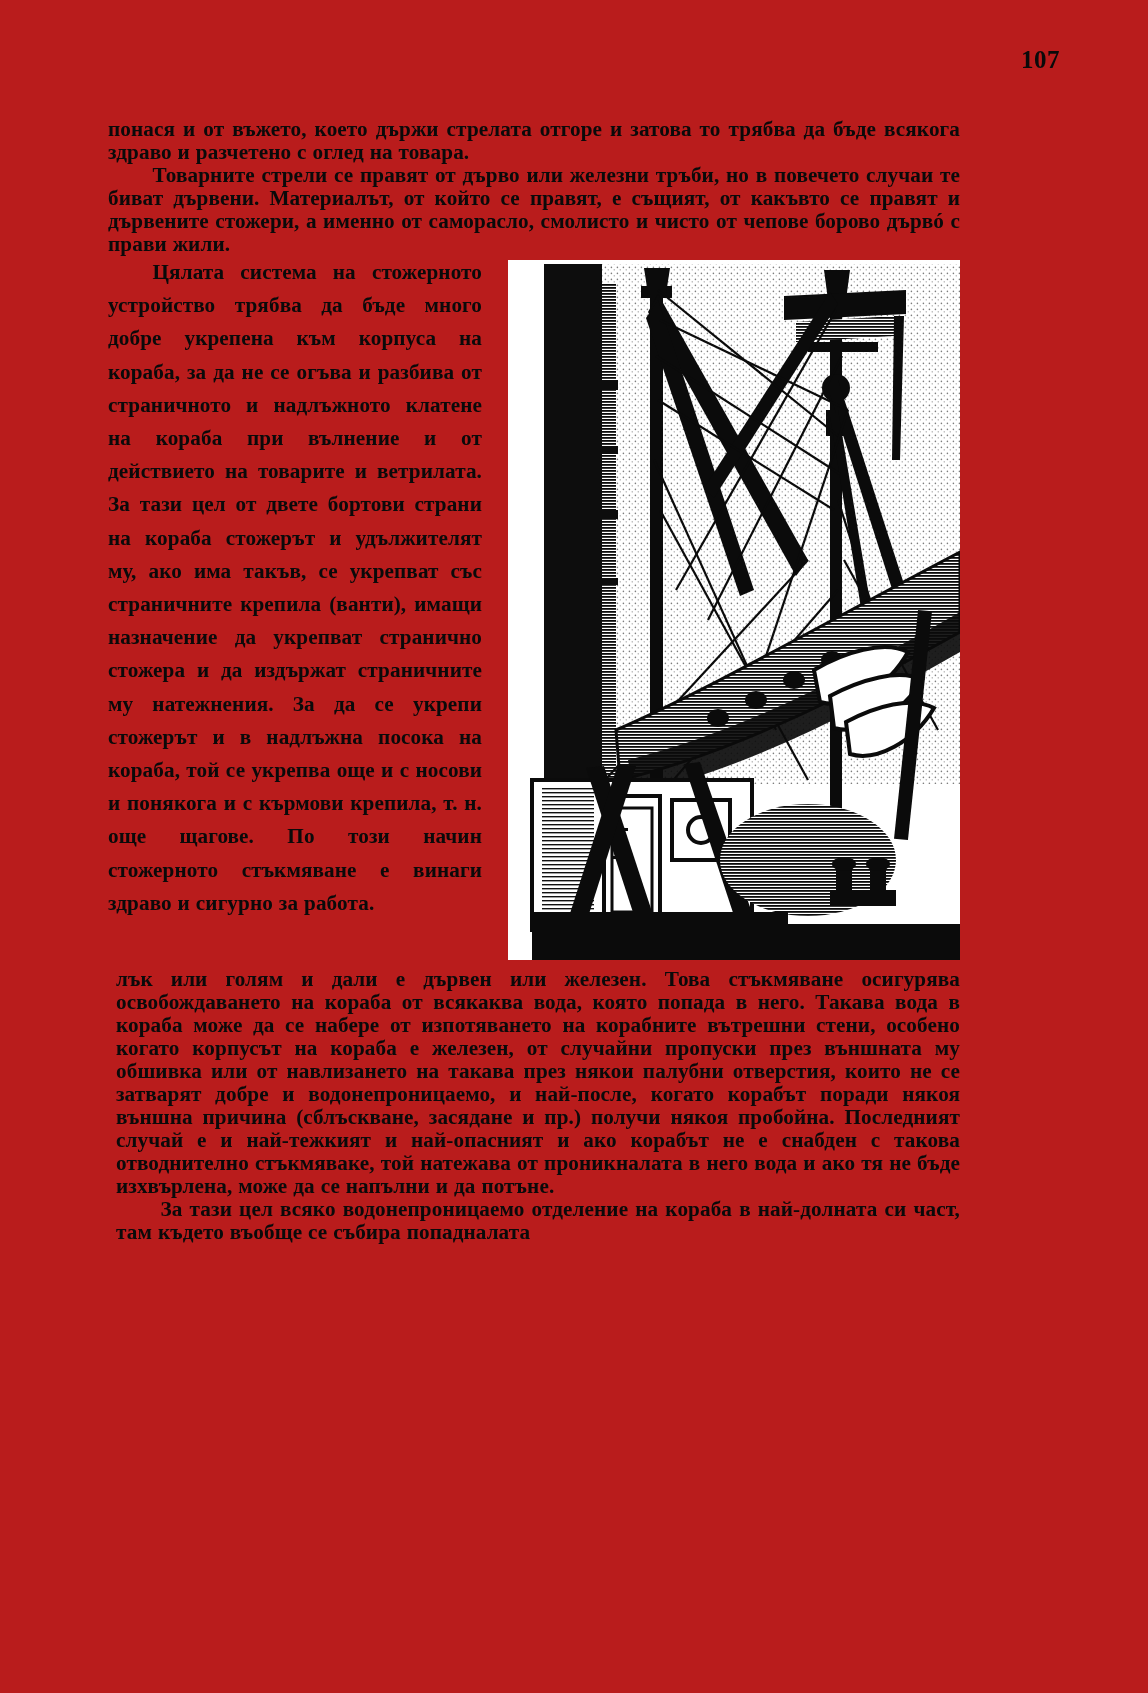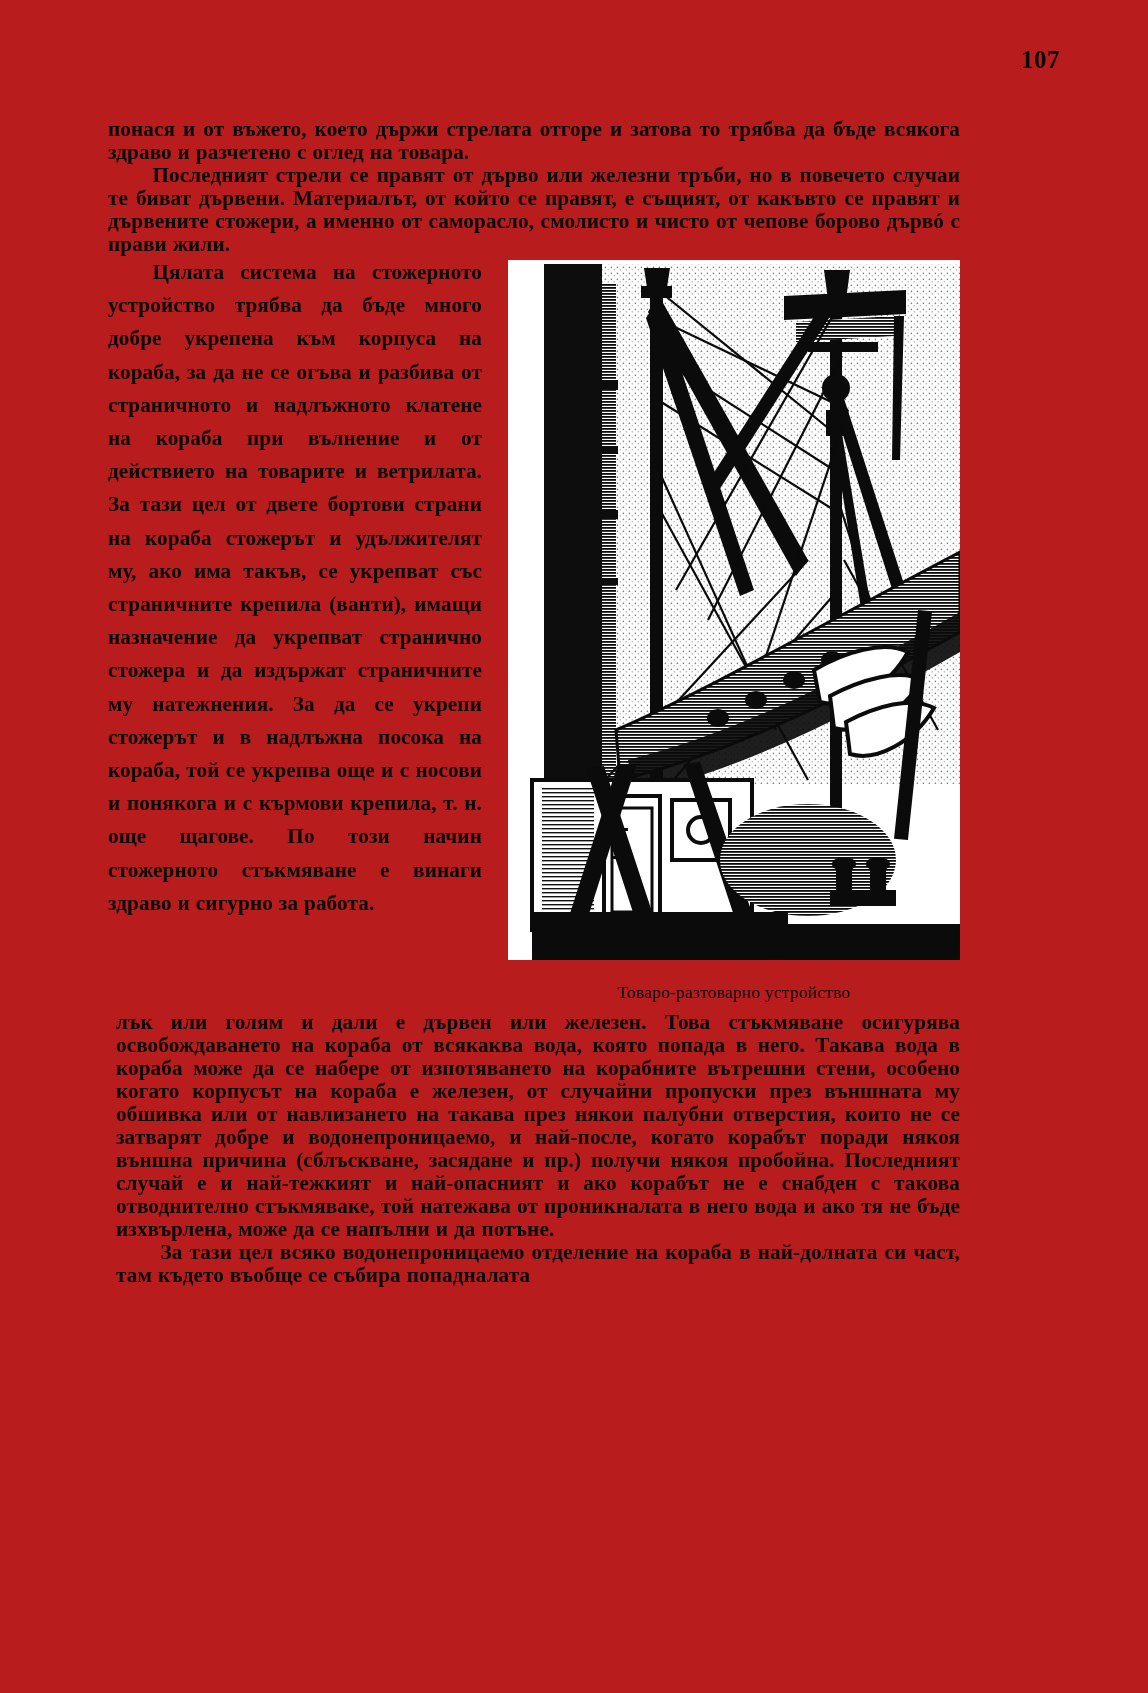--- a/index.html
+++ b/index.html
@@ -108,21 +108,21 @@
 <body>
 
 <div class="page">
 
   <div class="folio">107</div>
 
   <div class="textblock">
 
     <div class="full-top">
       <p class="noindent">понася и от въжето, което държи стрелата отгоре и затова то трябва да бъде всякога здраво и разчетено с оглед на товара.</p>
-      <p class="indent">Последният стрели се правят от дърво или железни тръби, но в повечето случаи те биват дървени. Материалът, от който се правят, е същият, от какъвто се правят и дървените стожери, а именно от саморасло, смолисто и чисто от чепове борово дървó с прави жили.</p>
+      <p class="indent">Товарните стрели се правят от дърво или железни тръби, но в повечето случаи те биват дървени. Материалът, от който се правят, е същият, от какъвто се правят и дървените стожери, а именно от саморасло, смолисто и чисто от чепове борово дървó с прави жили.</p>
     </div>
 
     <div class="wrap-region">
 
       <figure class="figure">
         <div class="figure-plate">
           <svg class="plate-svg" viewBox="0 0 452 700" preserveAspectRatio="none">
             <defs>
               <pattern id="hatch" width="4" height="4" patternUnits="userSpaceOnUse">
                 <rect width="4" height="4" fill="#ffffff"></rect>
@@ -230,21 +230,20 @@
                 <rect x="362" y="606" width="16" height="30"></rect>
                 <ellipse cx="336" cy="604" rx="12" ry="7"></ellipse>
                 <ellipse cx="370" cy="604" rx="12" ry="7"></ellipse>
               </g>
 
               <rect x="24" y="664" width="428" height="36" fill="#0b0b0b"></rect>
               <rect x="24" y="652" width="256" height="14" fill="#0b0b0b"></rect>
             </g>
           </svg>
         </div>
-        <figcaption class="figure-caption">Товаро-разтоварно устройство</figcaption>
       </figure>
 
       <div class="narrow">
         <p class="indent">Цялата система на стожерното устройство трябва да бъде много добре укрепена към корпуса на кораба, за да не се огъва и разбива от страничното и надлъжното клатене на кораба при вълнение и от действието на товарите и ветрилата. За тази цел от двете бортови страни на кораба стожерът и удължителят му, ако има такъв, се укрепват със страничните крепила (ванти), имащи назначение да укрепват странично стожера и да издържат страничните му натежнения. За да се укрепи стожерът и в надлъжна посока на кораба, той се укрепва още и с носови и понякога и с кърмови крепила, т. н. още щагове. По този начин стожерното стъкмяване е винаги здраво и сигурно за работа.</p>
       </div>
     </div>
 
     <div class="bottom">
       <p class="noindent">лък или голям и дали е дървен или железен. Това стъкмяване осигурява освобождаването на кораба от всякаква вода, която попада в него. Такава вода в кораба може да се набере от изпотяването на корабните вътрешни стени, особено когато корпусът на кораба е железен, от случайни пропуски през външната му обшивка или от навлизането на такава през някои палубни отверстия, които не се затварят добре и водонепроницаемо, и най-после, когато корабът поради някоя външна причина (сблъскване, засядане и пр.) получи някоя пробойна. Последният случай е и най-тежкият и най-опасният и ако корабът не е снабден с такова отводнително стъкмяваке, той натежава от проникналата в него вода и ако тя не бъде изхвърлена, може да се напълни и да потъне.</p>
       <p class="indent">За тази цел всяко водонепроницаемо отделение на кораба в най-долната си част, там където въобще се събира попадналата</p>

